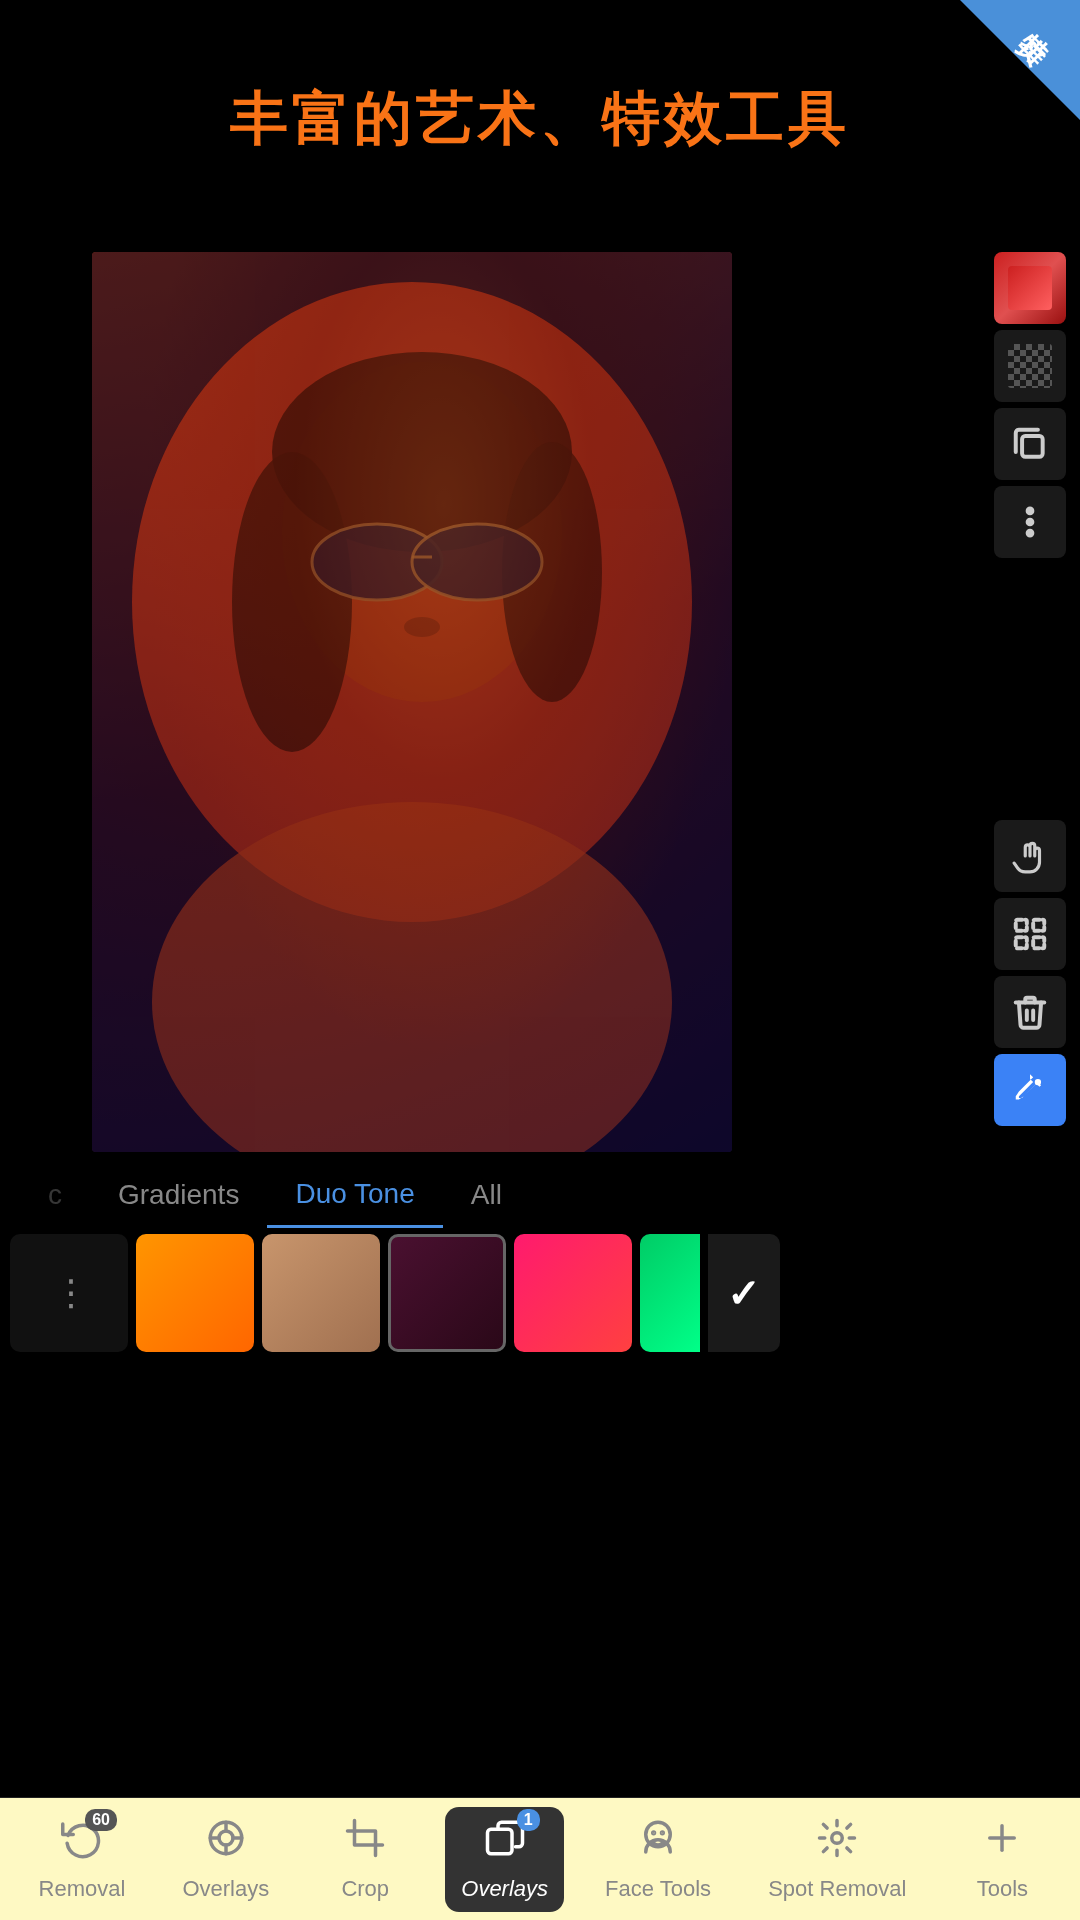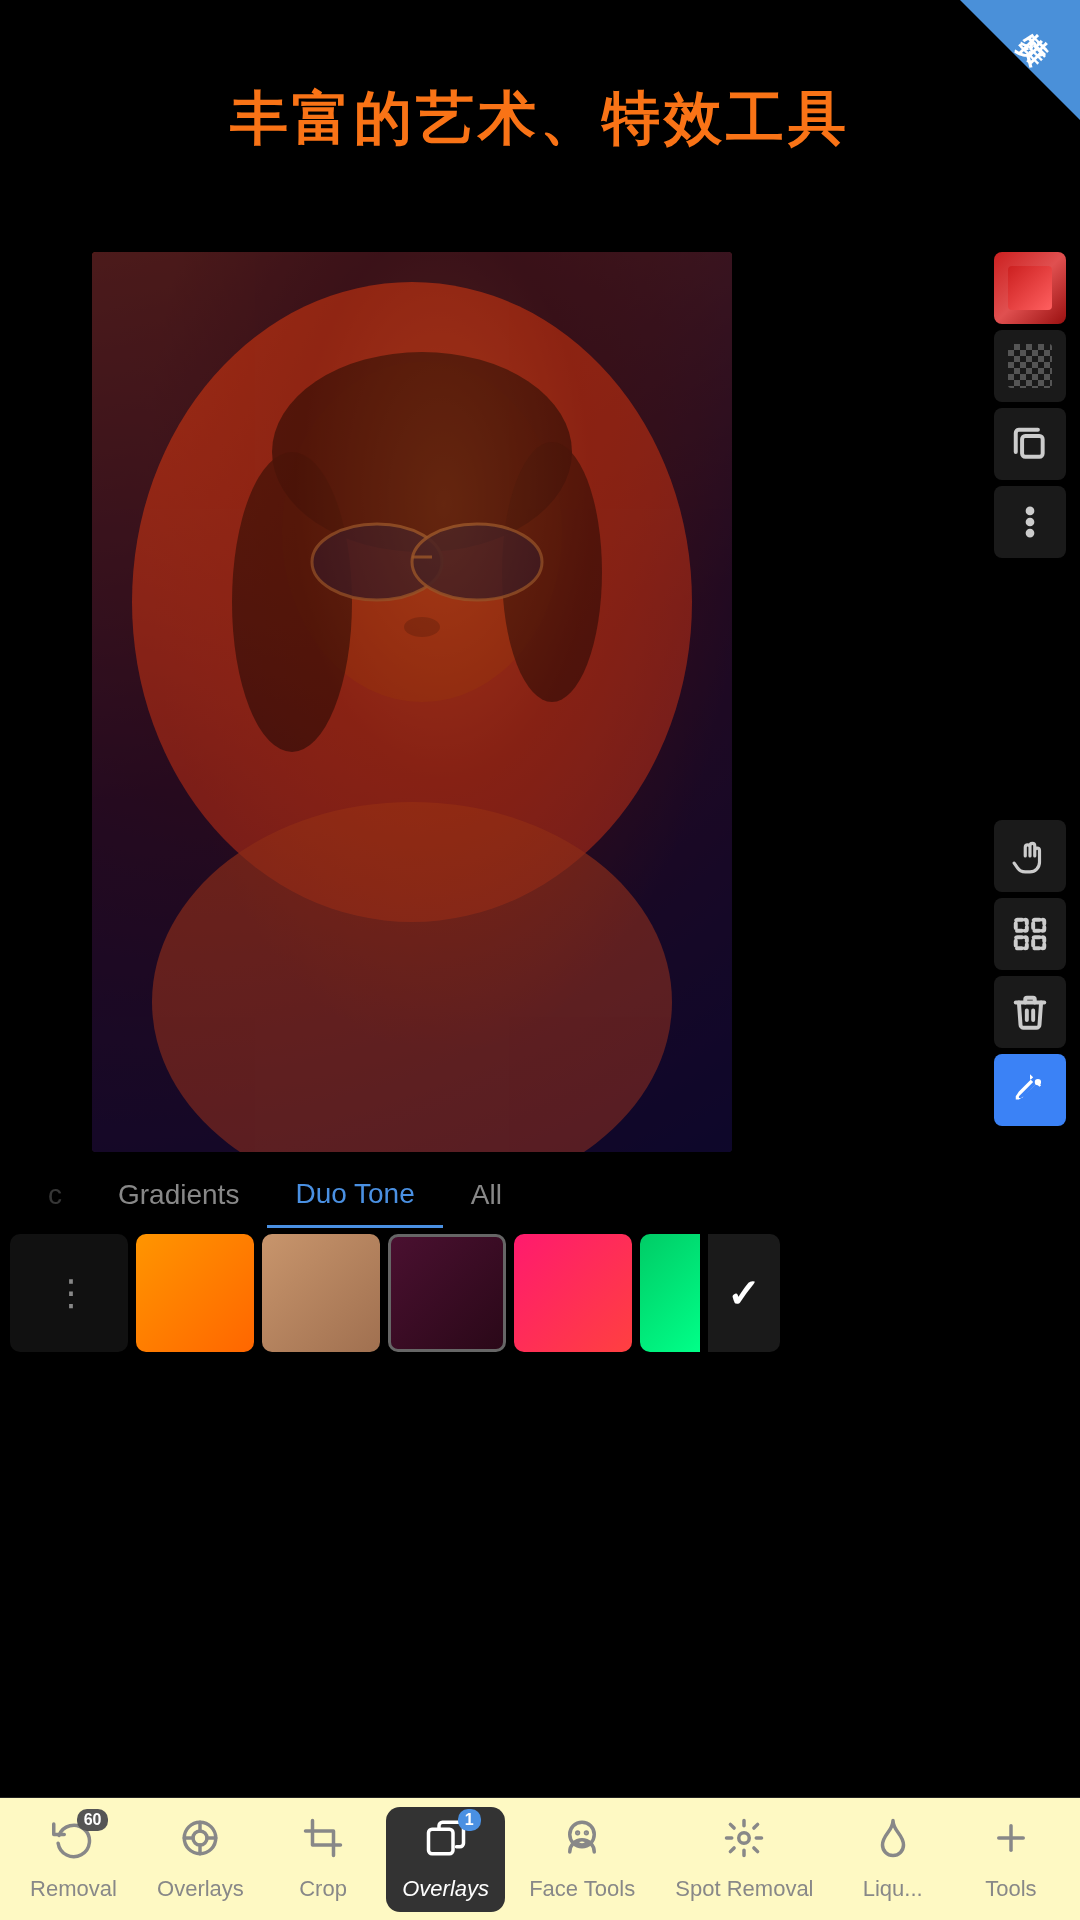--- a/index.html
+++ b/index.html
@@ -481,28 +481,20 @@
     <div class="nav-icon">
       <svg width="42" height="42" viewBox="0 0 24 24" fill="none" stroke="#888" stroke-width="2" stroke-linecap="round" stroke-linejoin="round">
         <circle cx="12" cy="12" r="3"></circle>
         <path d="M12 2v3M12 19v3M2 12h3M19 12h3"></path>
         <path d="m4.22 4.22 2.12 2.12M17.66 17.66l2.12 2.12M4.22 19.78l2.12-2.12M17.66 6.34l2.12-2.12"></path>
       </svg>
     </div>
     <span class="nav-label">Spot Removal</span>
   </div>
 
-  <div class="nav-item">
-    <div class="nav-icon">
-      <svg width="42" height="42" viewBox="0 0 24 24" fill="none" stroke="#888" stroke-width="2" stroke-linecap="round" stroke-linejoin="round">
-        <path d="M12 2c0 6-6 8-6 14a6 6 0 0 0 12 0c0-6-6-8-6-14z"></path>
-      </svg>
-    </div>
-    <span class="nav-label">Liqu...</span>
-  </div>
 
   <div class="nav-item">
     <div class="nav-icon">
       <svg width="42" height="42" viewBox="0 0 24 24" fill="none" stroke="#888" stroke-width="2" stroke-linecap="round" stroke-linejoin="round">
         <line x1="12" y1="5" x2="12" y2="19"></line>
         <line x1="5" y1="12" x2="19" y2="12"></line>
       </svg>
     </div>
     <span class="nav-label">Tools</span>
   </div>

